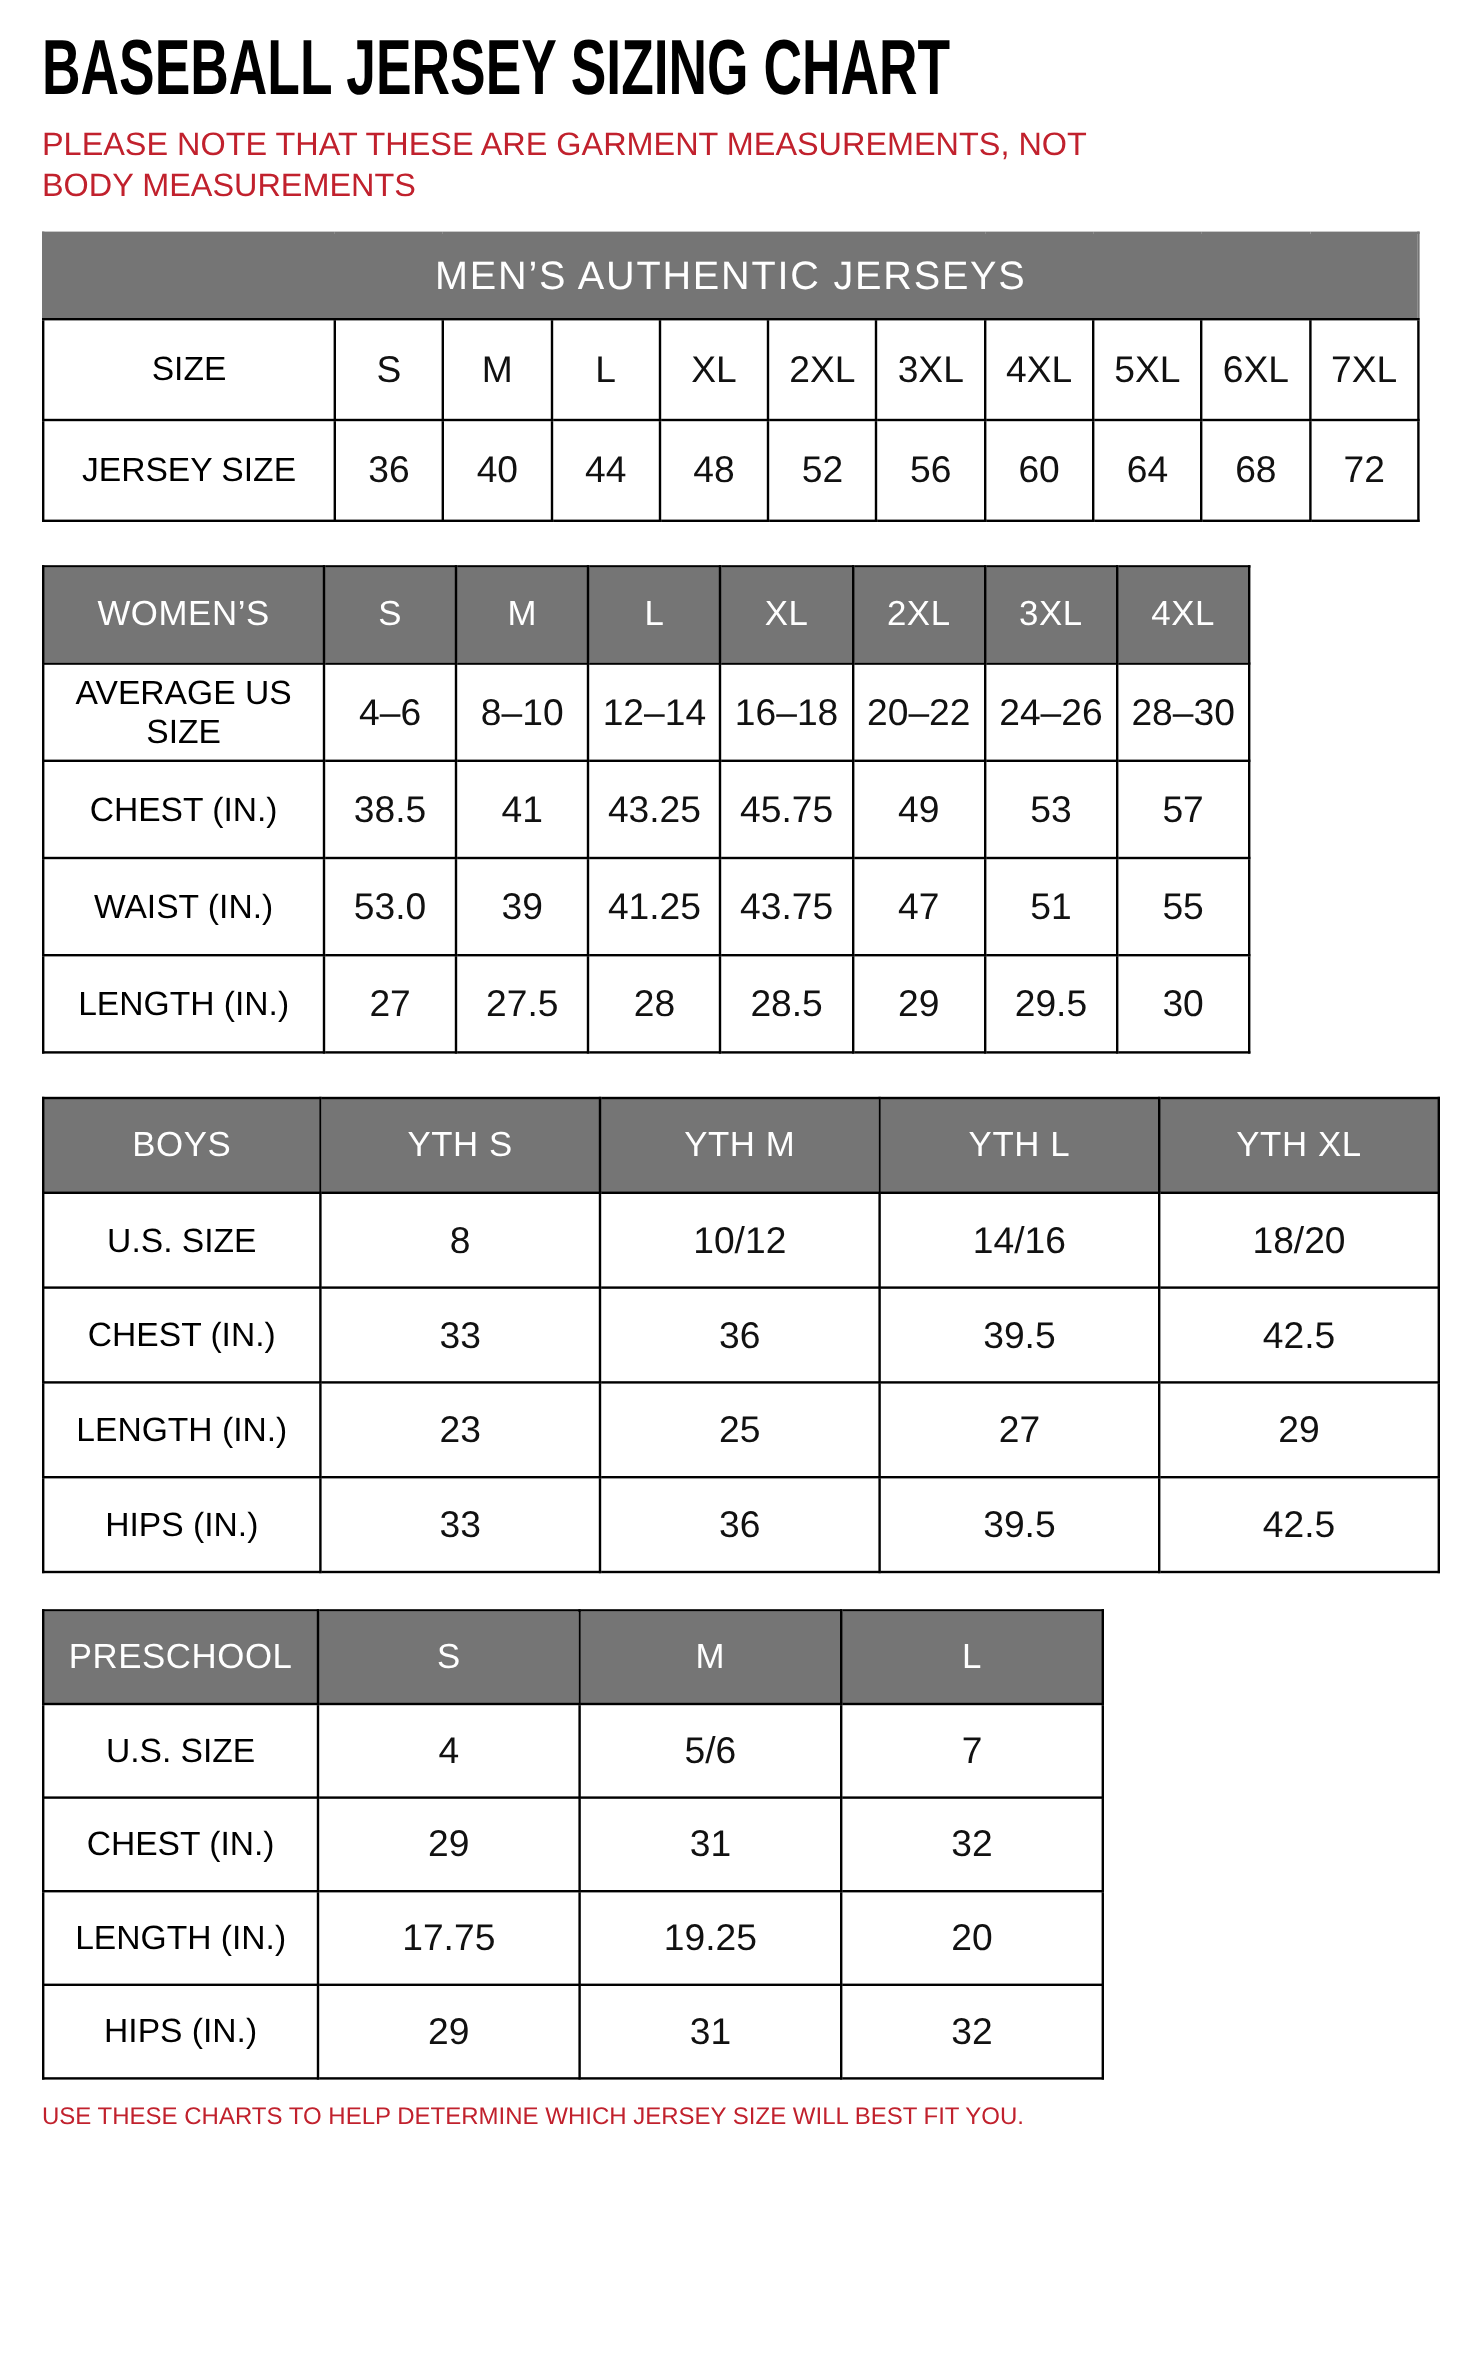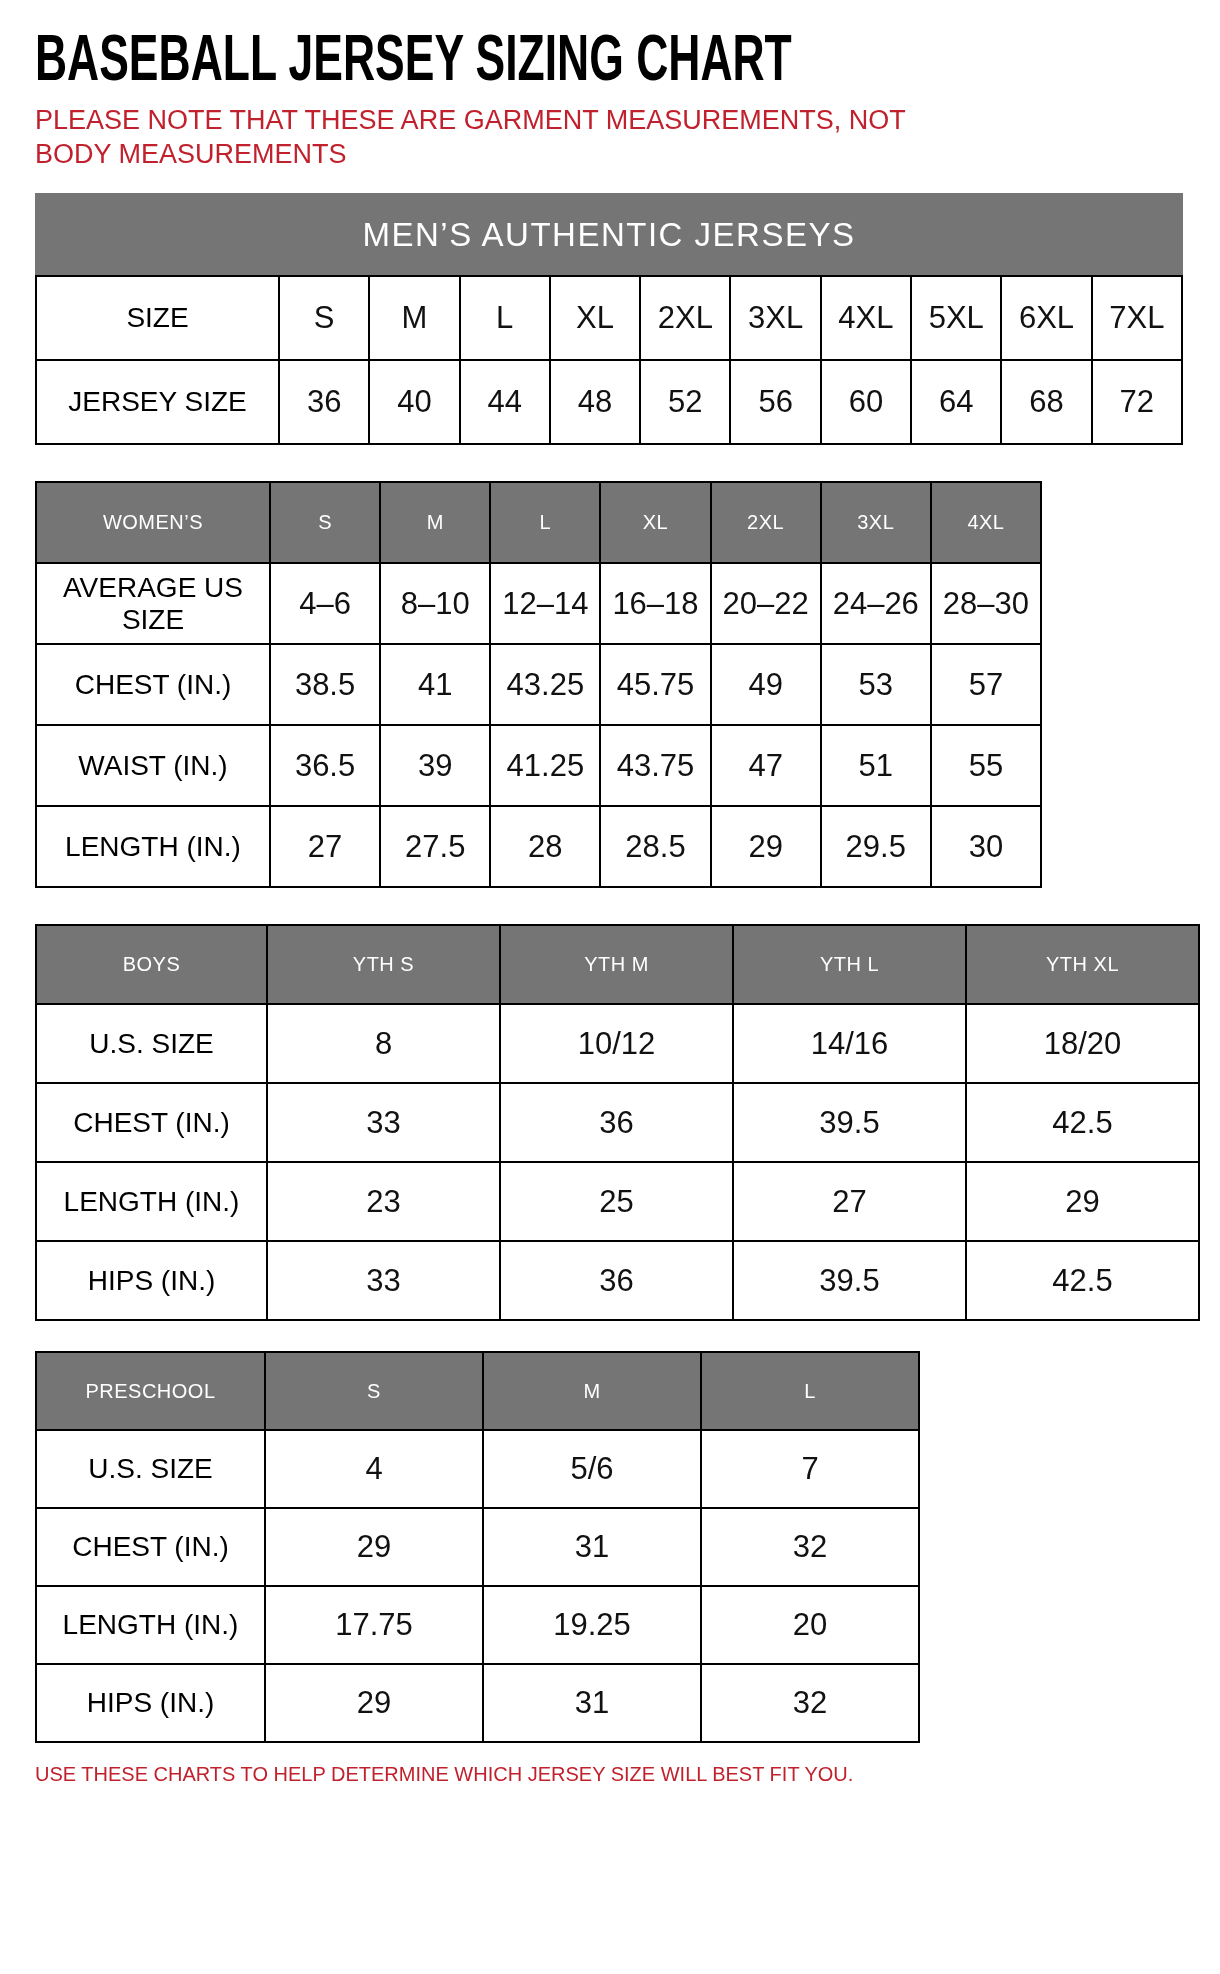--- a/index.html
+++ b/index.html
@@ -41,37 +41,37 @@
     vertical-align:middle;
     padding:0;
     font-weight:400;
     overflow:hidden;
   }
   td{font-size:31px;}
   th.rowlabel{font-size:28px;font-weight:400;color:#000000;line-height:1.15;}
   th.hdr{
     background:#757575;
     color:#fff;
-    font-size:20px;
+    font-size:29px;
     font-weight:400;
     letter-spacing:0.5px;
   }
   th.banner{
     background:#757575;
     color:#fff;
     font-size:33px;
     font-weight:400;
     letter-spacing:1.5px;
     border:2px solid #757575;
     border-bottom:2px solid #000;
   }
 
   .t-mens{margin-top:22px;width:1148px;}
   .t-mens tr{height:84px;}
-  .t-mens thead tr{height:82px;padding-left:10px;}
+  .t-mens thead tr{height:72px;padding-left:10px;}
   .t-mens col.lab{width:243px;}
 
   .t-womens{margin-top:36px;width:1007px;}
   .t-womens tr{height:81px;}
   .t-womens col.lab{width:234px;}
 
   .t-boys{margin-top:36px;width:1165px;}
   .t-boys tr{height:79px;}
   .t-boys col.lab{width:231px;}
 
@@ -166,21 +166,21 @@
           <td>38.5</td>
           <td>41</td>
           <td>43.25</td>
           <td>45.75</td>
           <td>49</td>
           <td>53</td>
           <td>57</td>
         </tr>
         <tr>
           <th class="rowlabel">WAIST (IN.)</th>
-          <td>36.5</td>
+          <td>53.0</td>
           <td>39</td>
           <td>41.25</td>
           <td>43.75</td>
           <td>47</td>
           <td>51</td>
           <td>55</td>
         </tr>
         <tr>
           <th class="rowlabel">LENGTH (IN.)</th>
           <td>27</td>

